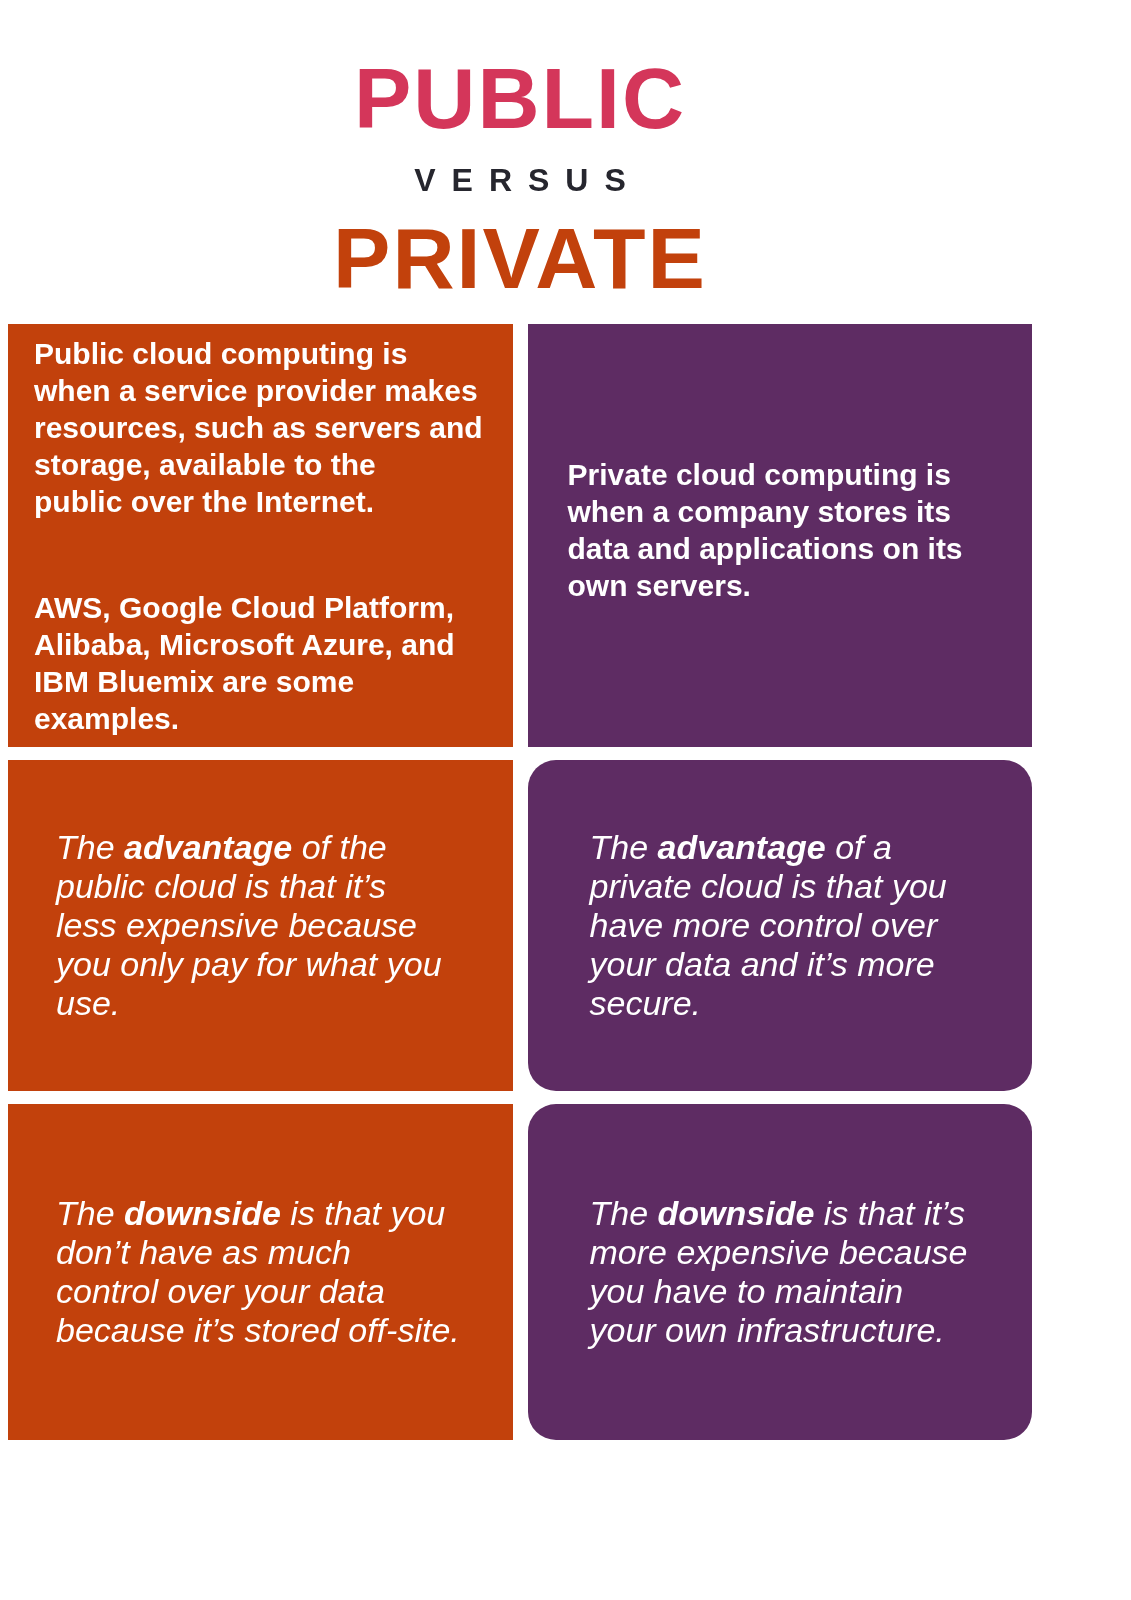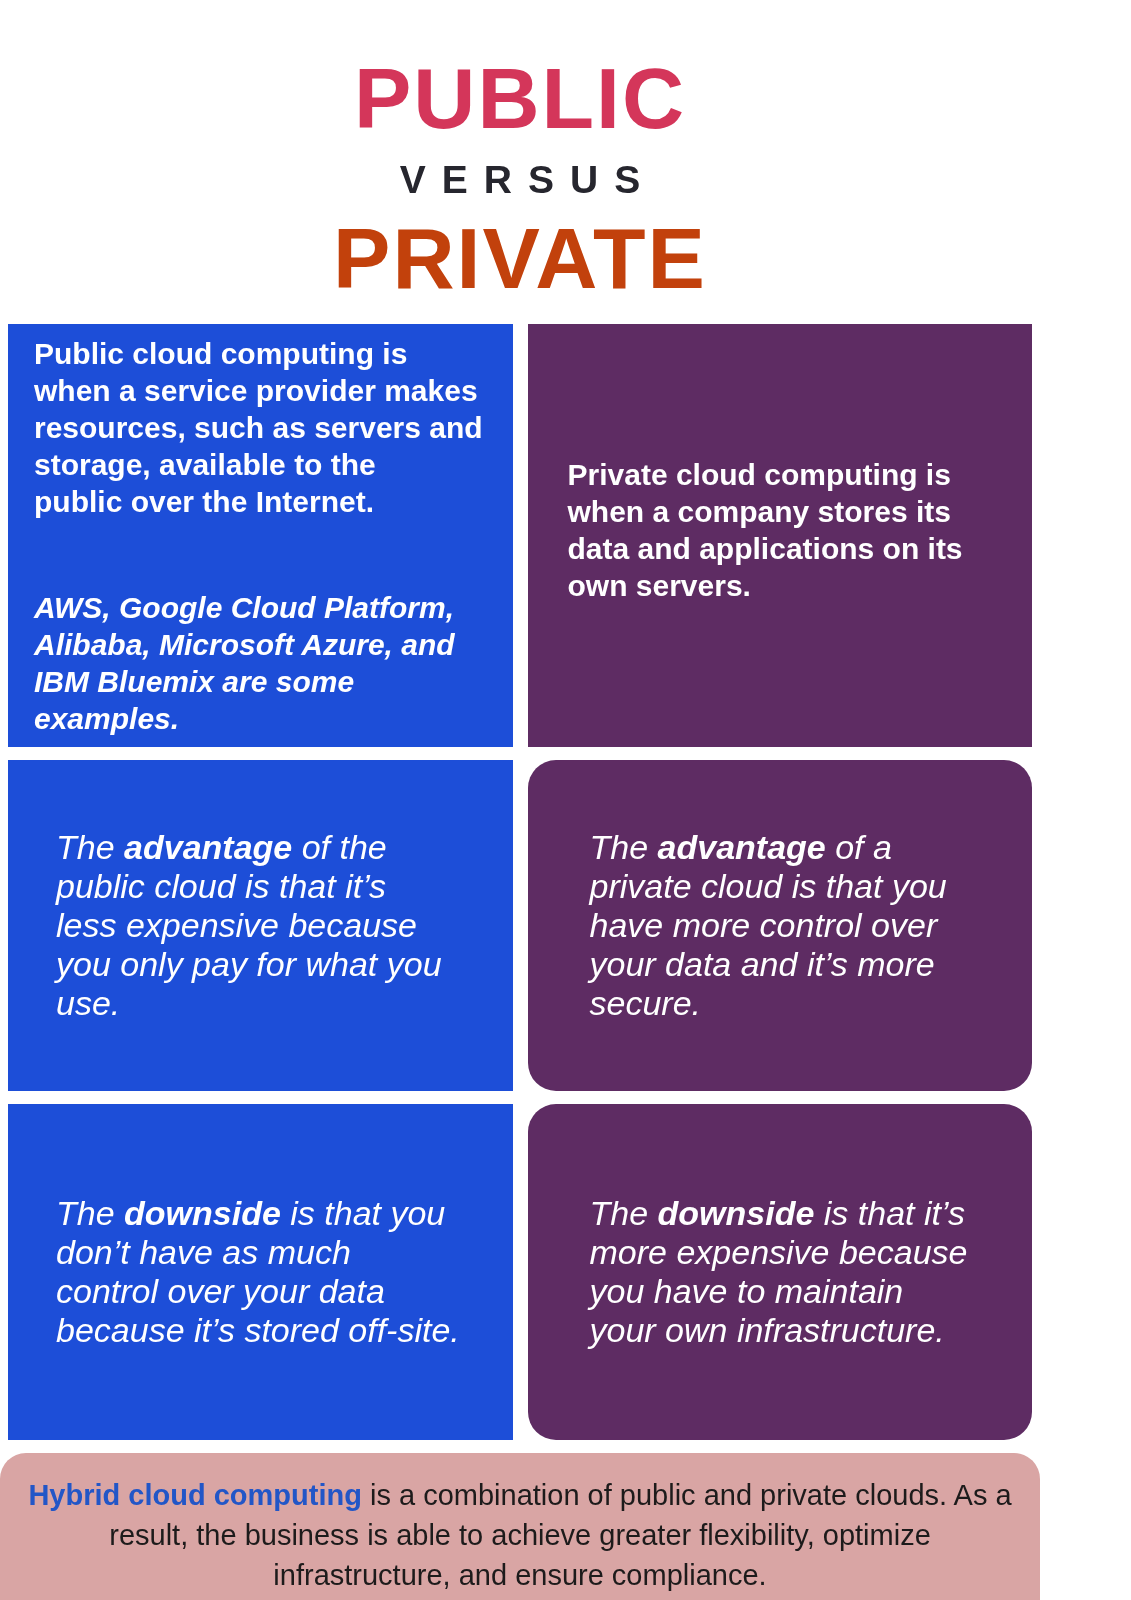--- a/index.html
+++ b/index.html
@@ -18,21 +18,21 @@
   .title-public {
     margin: 0;
     font-size: 86px;
     line-height: 92px;
     font-weight: 700;
     letter-spacing: 2px;
     color: #D4365A;
   }
   .versus {
     margin: 16px 0 0 0;
-    font-size: 39px;
+    font-size: 32px;
     line-height: 40px;
     font-weight: 600;
     letter-spacing: 16px;
     text-indent: 16px;
     color: #26262E;
   }
   .title-private {
     margin: 12px 0 0 0;
     font-size: 86px;
     line-height: 92px;
@@ -49,33 +49,33 @@
     grid-template-rows: 423px 331px 336px;
     gap: 13px 15px;
   }
   .cell {
     display: flex;
     flex-direction: column;
     justify-content: center;
     box-sizing: border-box;
     color: #ffffff;
   }
-  .cell.red    { background: #1d4ed8; gap: 37px; }
+  .cell.red    { background: #c2410c; gap: 37px; }
   .cell.purple { background: #5E2C63; }
 
   .cell p {
     margin: 0;
     white-space: pre-line;
   }
   .def p {
     font-size: 30px;
     line-height: 37px;
     font-weight: 700;
   }
-  .def p + p { margin-top: 32px; font-style: italic; }
+  .def p + p { margin-top: 32px; }
   .stat p {
     font-size: 34px;
     line-height: 39px;
     font-weight: 400;
     font-style: italic;
   }
   .stat strong { font-weight: 700; }
 
   .pad-a { padding: 20px 20px 20px 26px; }   
   .pad-b { padding: 8px 20px 20px 40px; }   
@@ -158,17 +158,14 @@
 
     <div class="cell purple stat pad-d">
       <p><span>The </span><strong>downside</strong><span> is that it’s
 more expensive because
 you have to maintain
 your own infrastructure.</span></p>
     </div>
 
   </div>
 
-  <div class="footer">
-    <p><strong>Hybrid cloud computing</strong><span> is a combination of public and private clouds. As a result, the business is able to achieve greater flexibility, optimize infrastructure, and ensure compliance.</span></p>
-  </div>
 
 </div>
 
 </body></html>

